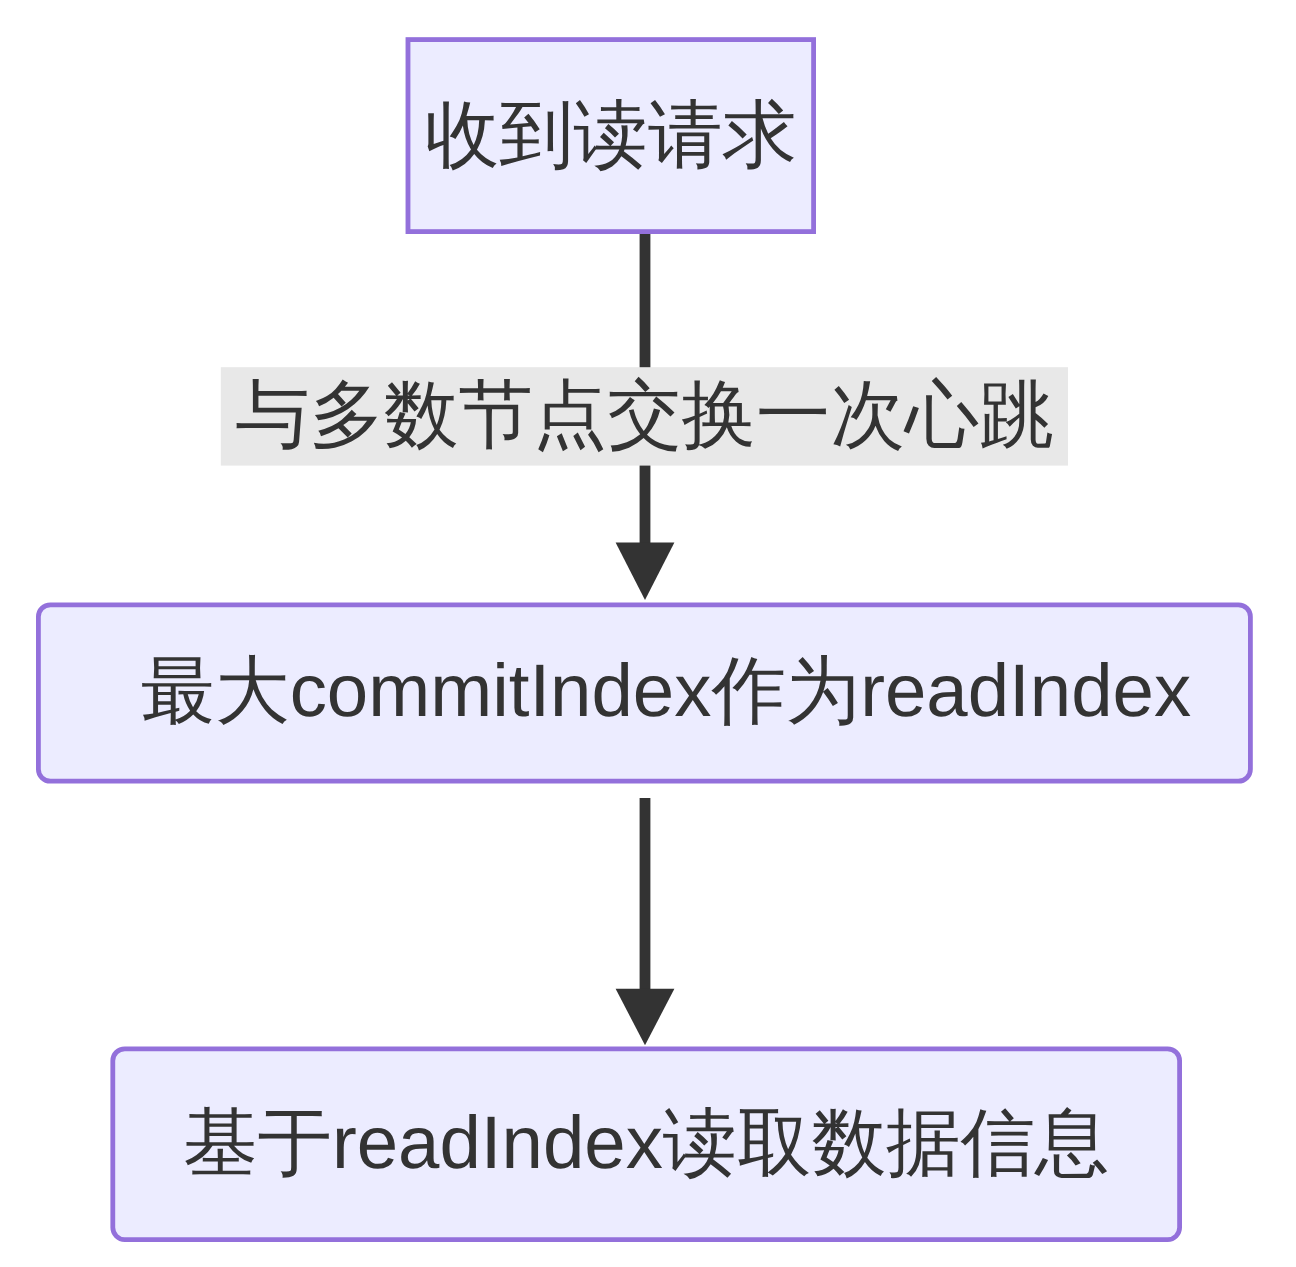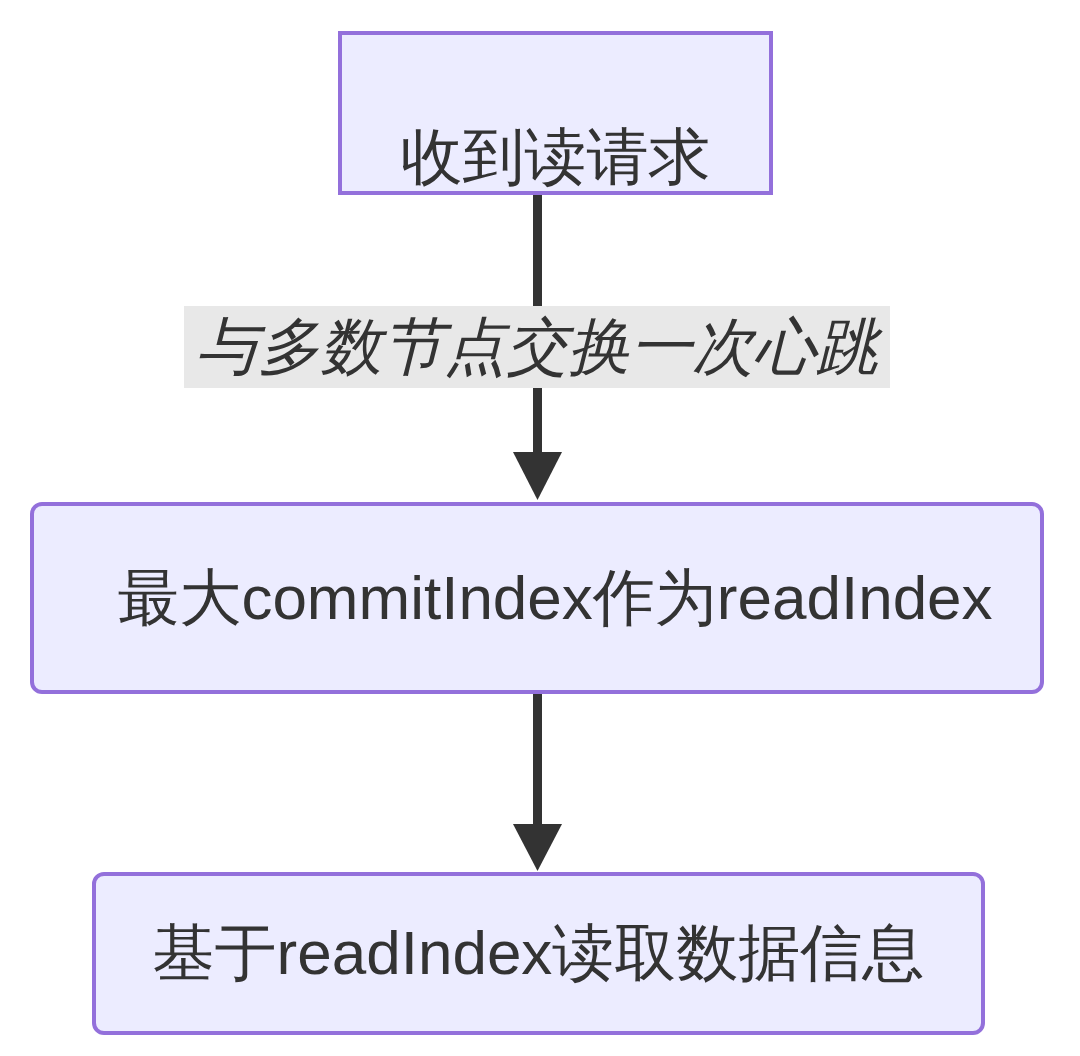--- a/index.html
+++ b/index.html
@@ -48,36 +48,35 @@
     display: flex;
     align-items: center;
     justify-content: center;
     font-size: 62px;
     line-height: 1.1;
     white-space: nowrap;
     text-align: center;
   }
   .node.rect { border-radius: 0; }
   .node.rounded { border-radius: 12px; }
-  .node-a { left: 338px; top: 31px;  width: 435px; height: 164px; align-items: flex-end; }
-  .node-b { left: 30px;  top: 502px; width: 1014px; height: 192px; padding-left: 36px; }
+  .node-a { left: 338px; top: 31px;  width: 342px; height: 164px; }
+  .node-b { left: 30px;  top: 502px; width: 1014px; height: 151px; padding-left: 36px; }
   .node-c { left: 92px;  top: 872px; width: 893px;  height: 163px; justify-content: center; }
   .edge-label {
     position: absolute;
     z-index: 2;
     left: 537px;
     top: 306px;
     transform: translateX(-50%);
     background: var(--edge-label-bg);
     color: var(--text);
     font-size: 62px;
     line-height: 1.25;
     padding: 2px 12px;
     white-space: nowrap;
-    font-style: italic;
   }
 </style>
 </head>
 <body>
 
 <div class="canvas">
 
   <svg class="arrows" viewBox="0 0 1080 1056" xmlns="http://www.w3.org/2000/svg" aria-hidden="true">
     <g>
       <line x1="537.5" y1="195" x2="537.5" y2="455"></line>

